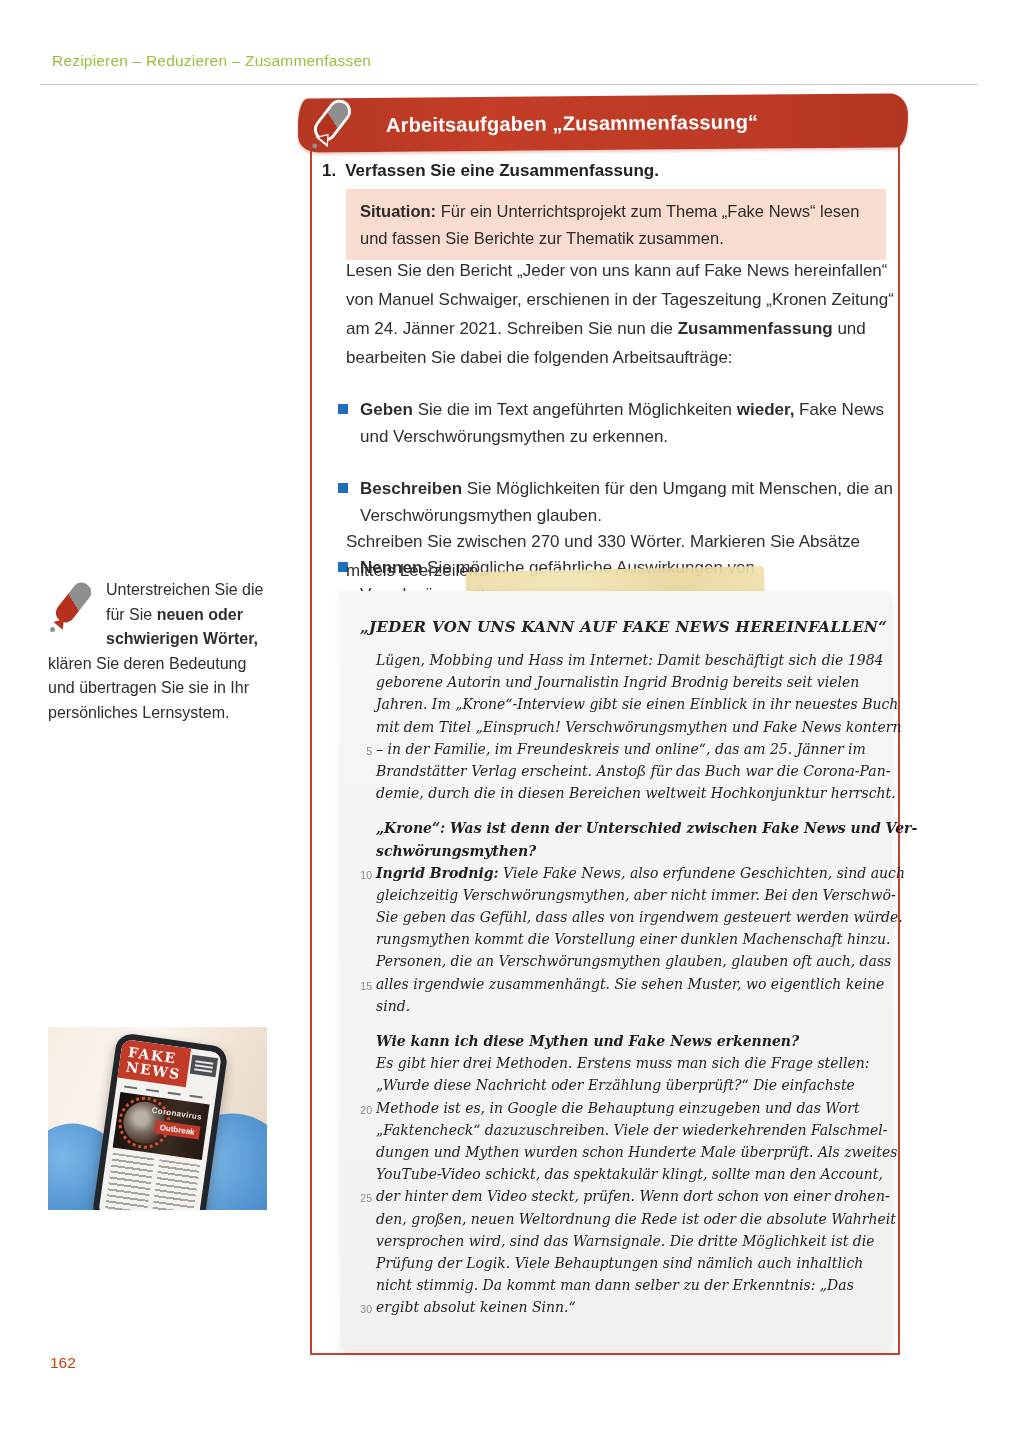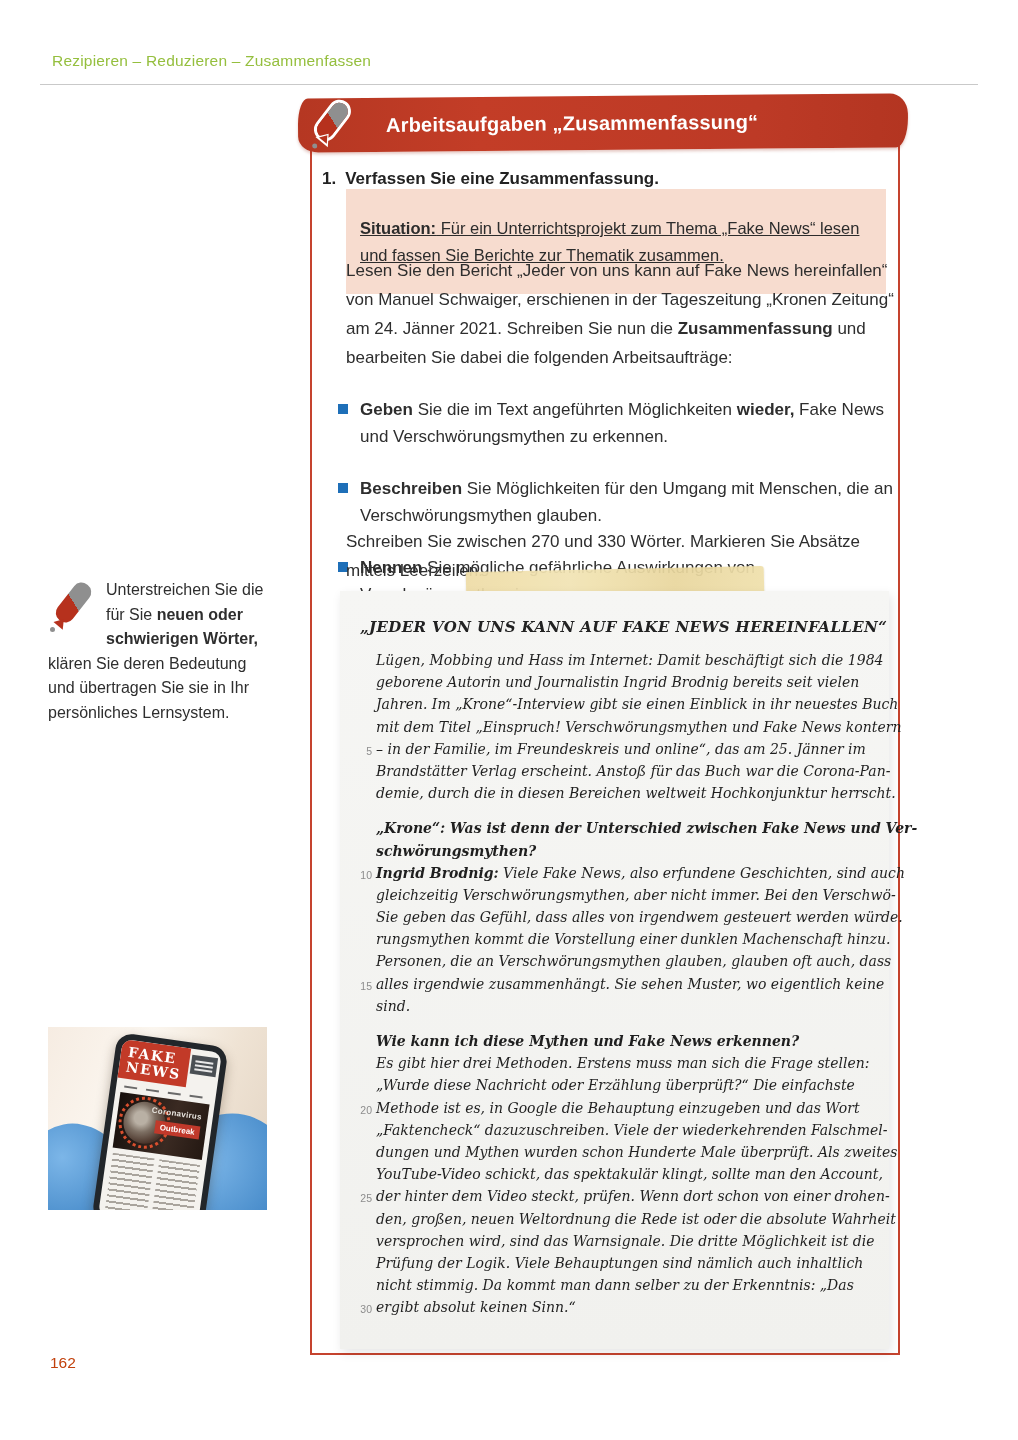--- a/index.html
+++ b/index.html
@@ -31,26 +31,26 @@
             border-left:6px solid transparent;border-right:6px solid transparent;
             border-top:9px solid #b6311d;transform:rotate(220deg);}
   .pen .dot{position:absolute;left:2px;bottom:2px;width:5px;height:5px;border-radius:50%;background:#8f8f8f;}
   .banner .pen{left:12px;top:2px;}
   .banner .pen .barrel{box-shadow:0 0 0 3px #fff;}
   .banner .pen .tip{border-top-color:#fff;border-top-width:11px;border-left-width:8px;border-right-width:8px;}
   .banner .pen .tip::after{content:"";position:absolute;left:-5px;top:-9px;width:0;height:0;
             border-left:5px solid transparent;border-right:5px solid transparent;border-top:7px solid #b6311d;}
 
   
-  .taskline{position:absolute;left:322px;top:161px;font-size:17px;font-weight:bold;color:#222;margin-top:8px;}
+  .taskline{position:absolute;left:322px;top:161px;font-size:17px;font-weight:bold;color:#222;}
   .taskline .num{margin-right:9px;}
 
   
   .situation{position:absolute;left:346px;top:189px;width:512px;background:#f7dccf;
-             padding:26px 14px;font-size:16.5px;line-height:26.5px;color:#2c2c2c;text-decoration:underline;}
+             padding:9px 14px;font-size:16.5px;line-height:26.5px;color:#2c2c2c;}
 
   .intro{position:absolute;left:346px;top:256px;width:558px;font-size:17px;line-height:29px;}
 
   .bullets{position:absolute;left:338px;top:372px;width:556px;}
   .bullet{display:flex;font-size:17px;line-height:27.4px;margin-top:24px;}
   .bullet .sq{flex:0 0 10px;width:10px;height:10px;background:#1e6fb8;margin:8px 12px 0 0;}
 
   .wordcount{position:absolute;left:346px;top:527px;width:558px;font-size:17px;line-height:29px;}
 
   

